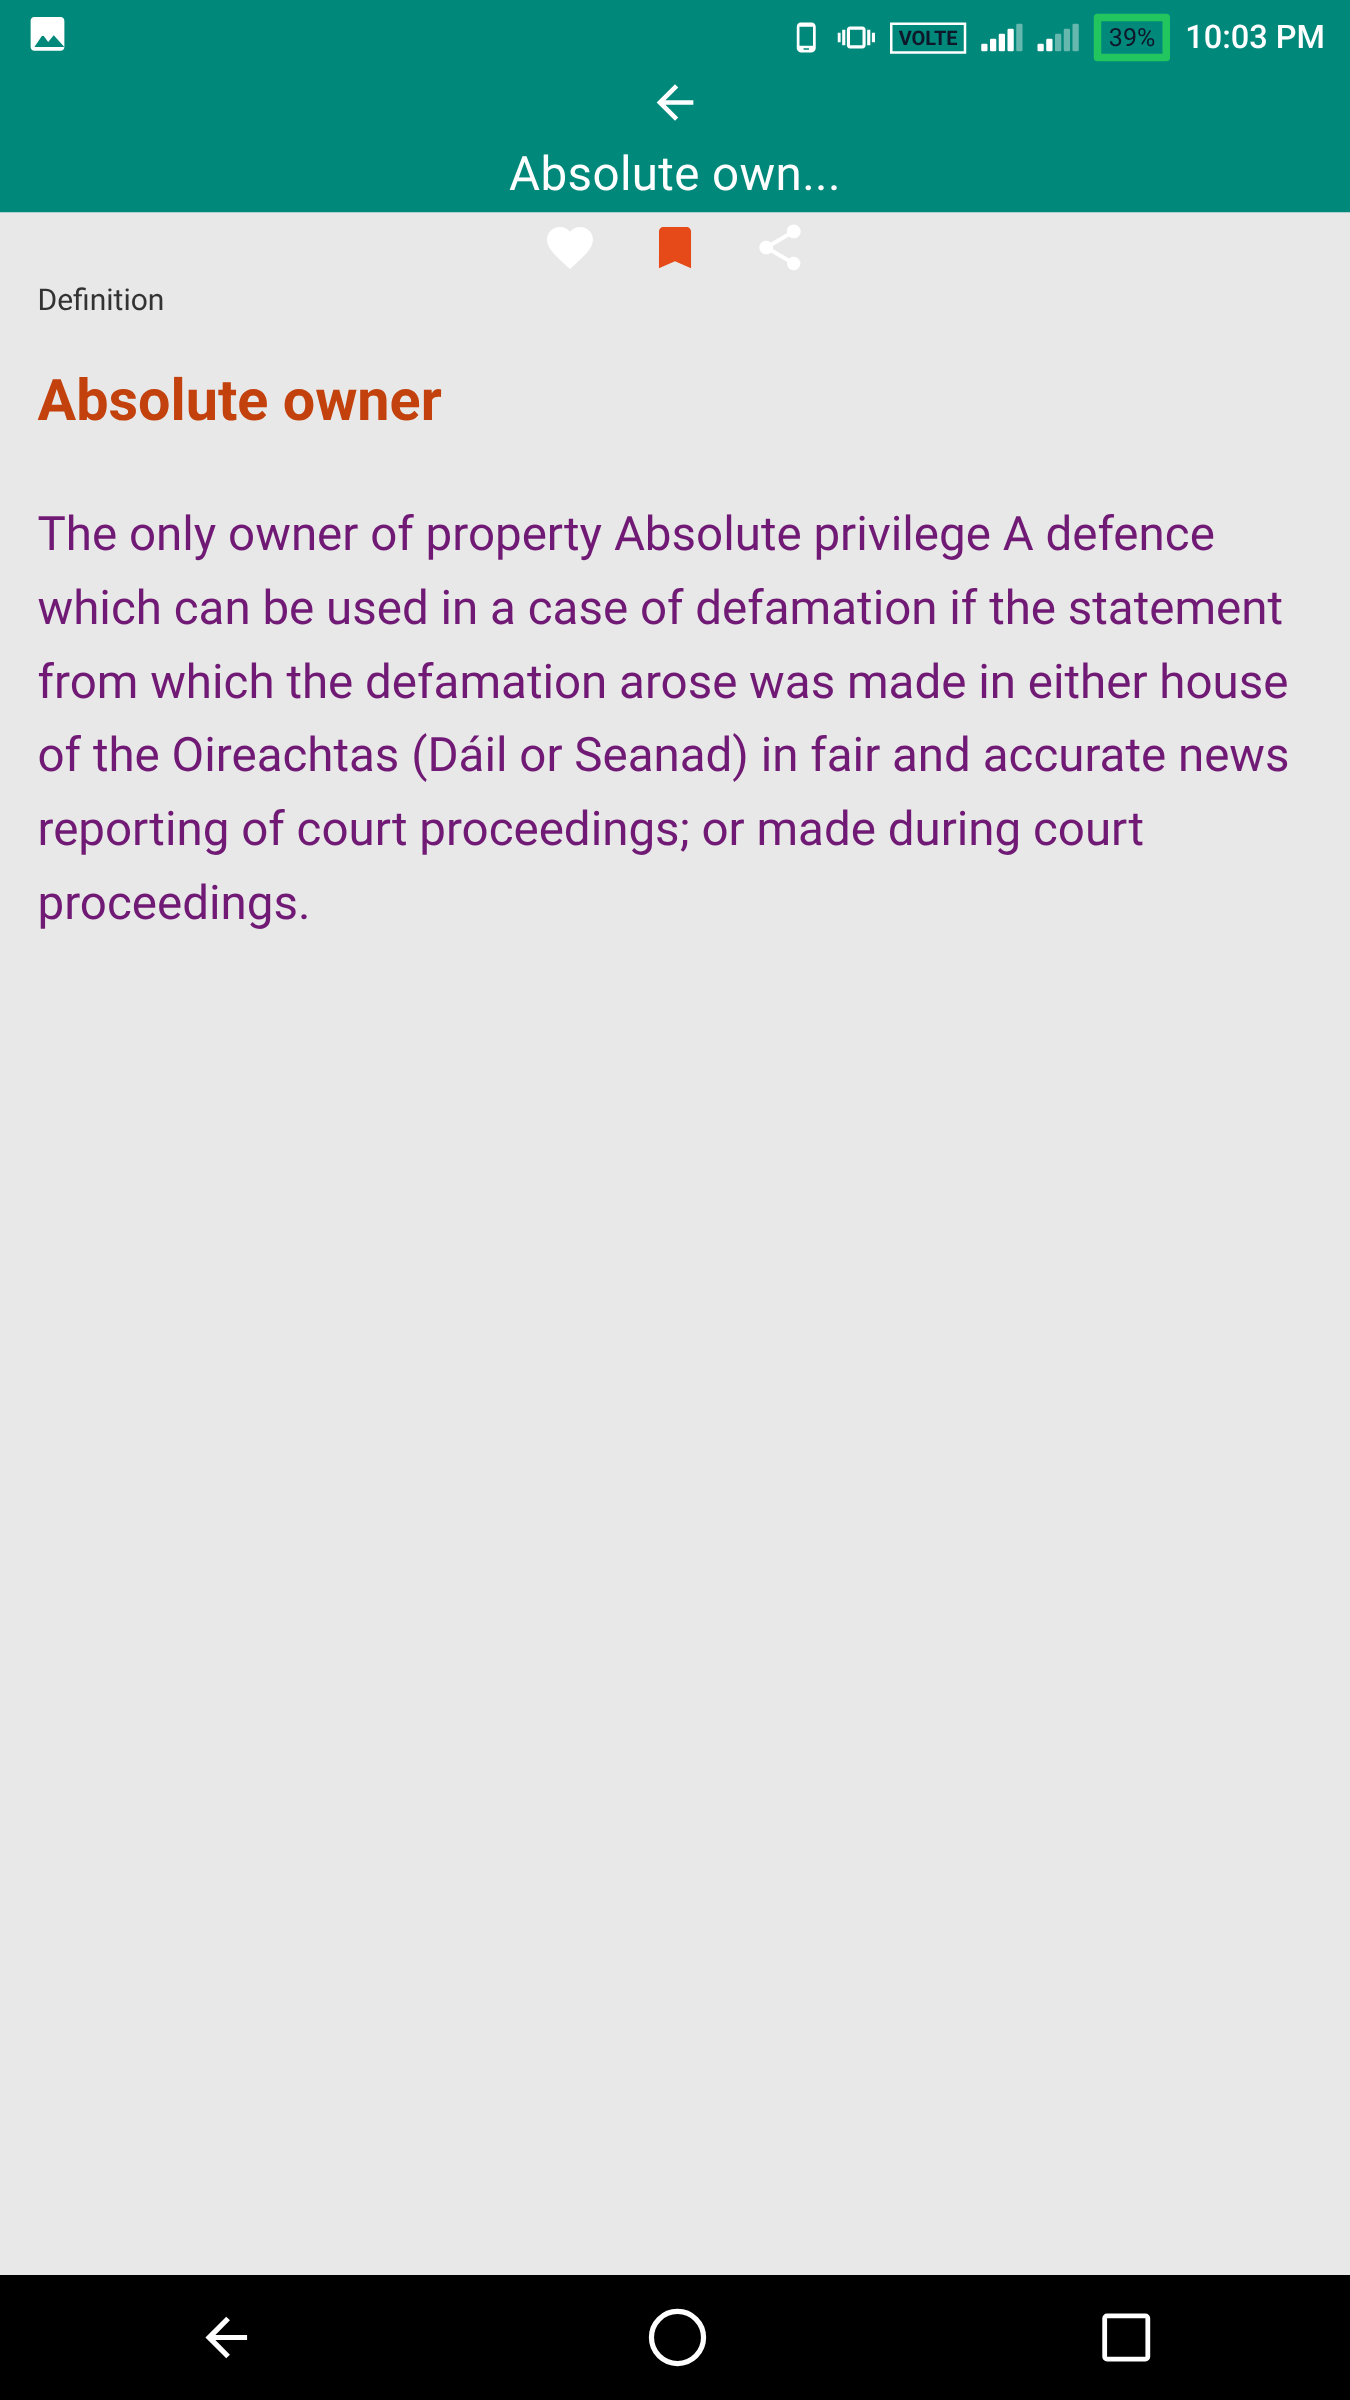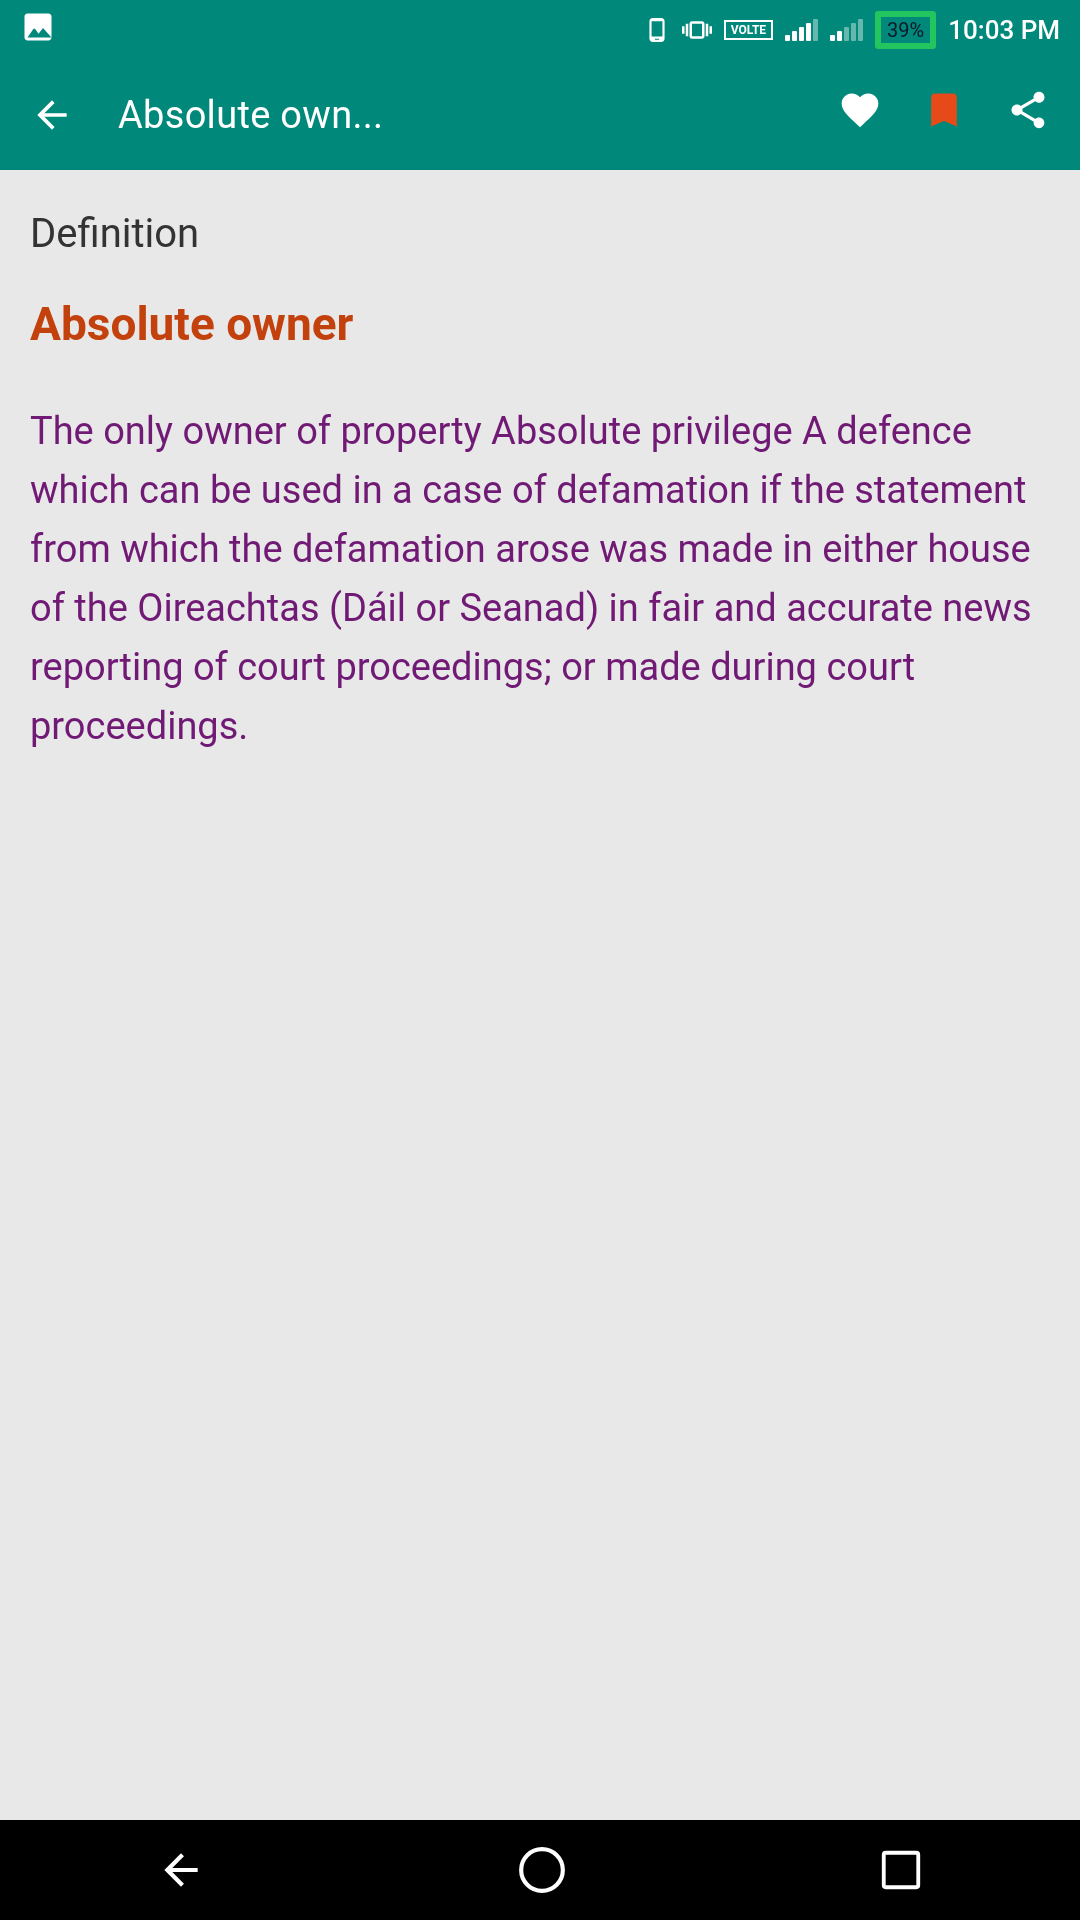--- a/index.html
+++ b/index.html
@@ -49,35 +49,36 @@
 
     .status-time {
       color: white;
       font-size: 26px;
       font-weight: 500;
     }
 
     .volte-badge {
       background: transparent;
       border: 2px solid white;
-      color: #ffffff;
-      font-size: 12px;
+      color: #0f172a;
+      font-size: 16px;
       padding: 1px 5px;
       font-weight: bold;
     }
 
     
     .toolbar {
       width: 100%;
       height: 110px;
       background: #00897b;
       display: flex;
       align-items: center;
       padding: 0 30px;
-      gap: 44px;
+      gap: 14px;
+      flex-direction: column;
     }
 
     .toolbar-back {
       color: white;
       font-size: 44px;
       cursor: pointer;
       display: flex;
       align-items: center;
     }
 
@@ -109,24 +110,25 @@
     
     .content {
       width: 100%;
       height: calc(1920px - 60px - 110px - 100px);
       background: #e8e8e8;
       padding: 40px 30px;
       overflow: hidden;
     }
 
     .section-label {
-      font-size: 40px;
+      font-size: 24px;
       color: #333;
       font-weight: 400;
       margin-bottom: 40px;
+      margin-top: 16px;
     }
 
     .term-title {
       font-size: 46px;
       font-weight: 700;
       color: #c2410c;
       margin-bottom: 50px;
       line-height: 1.2;
     }
 

